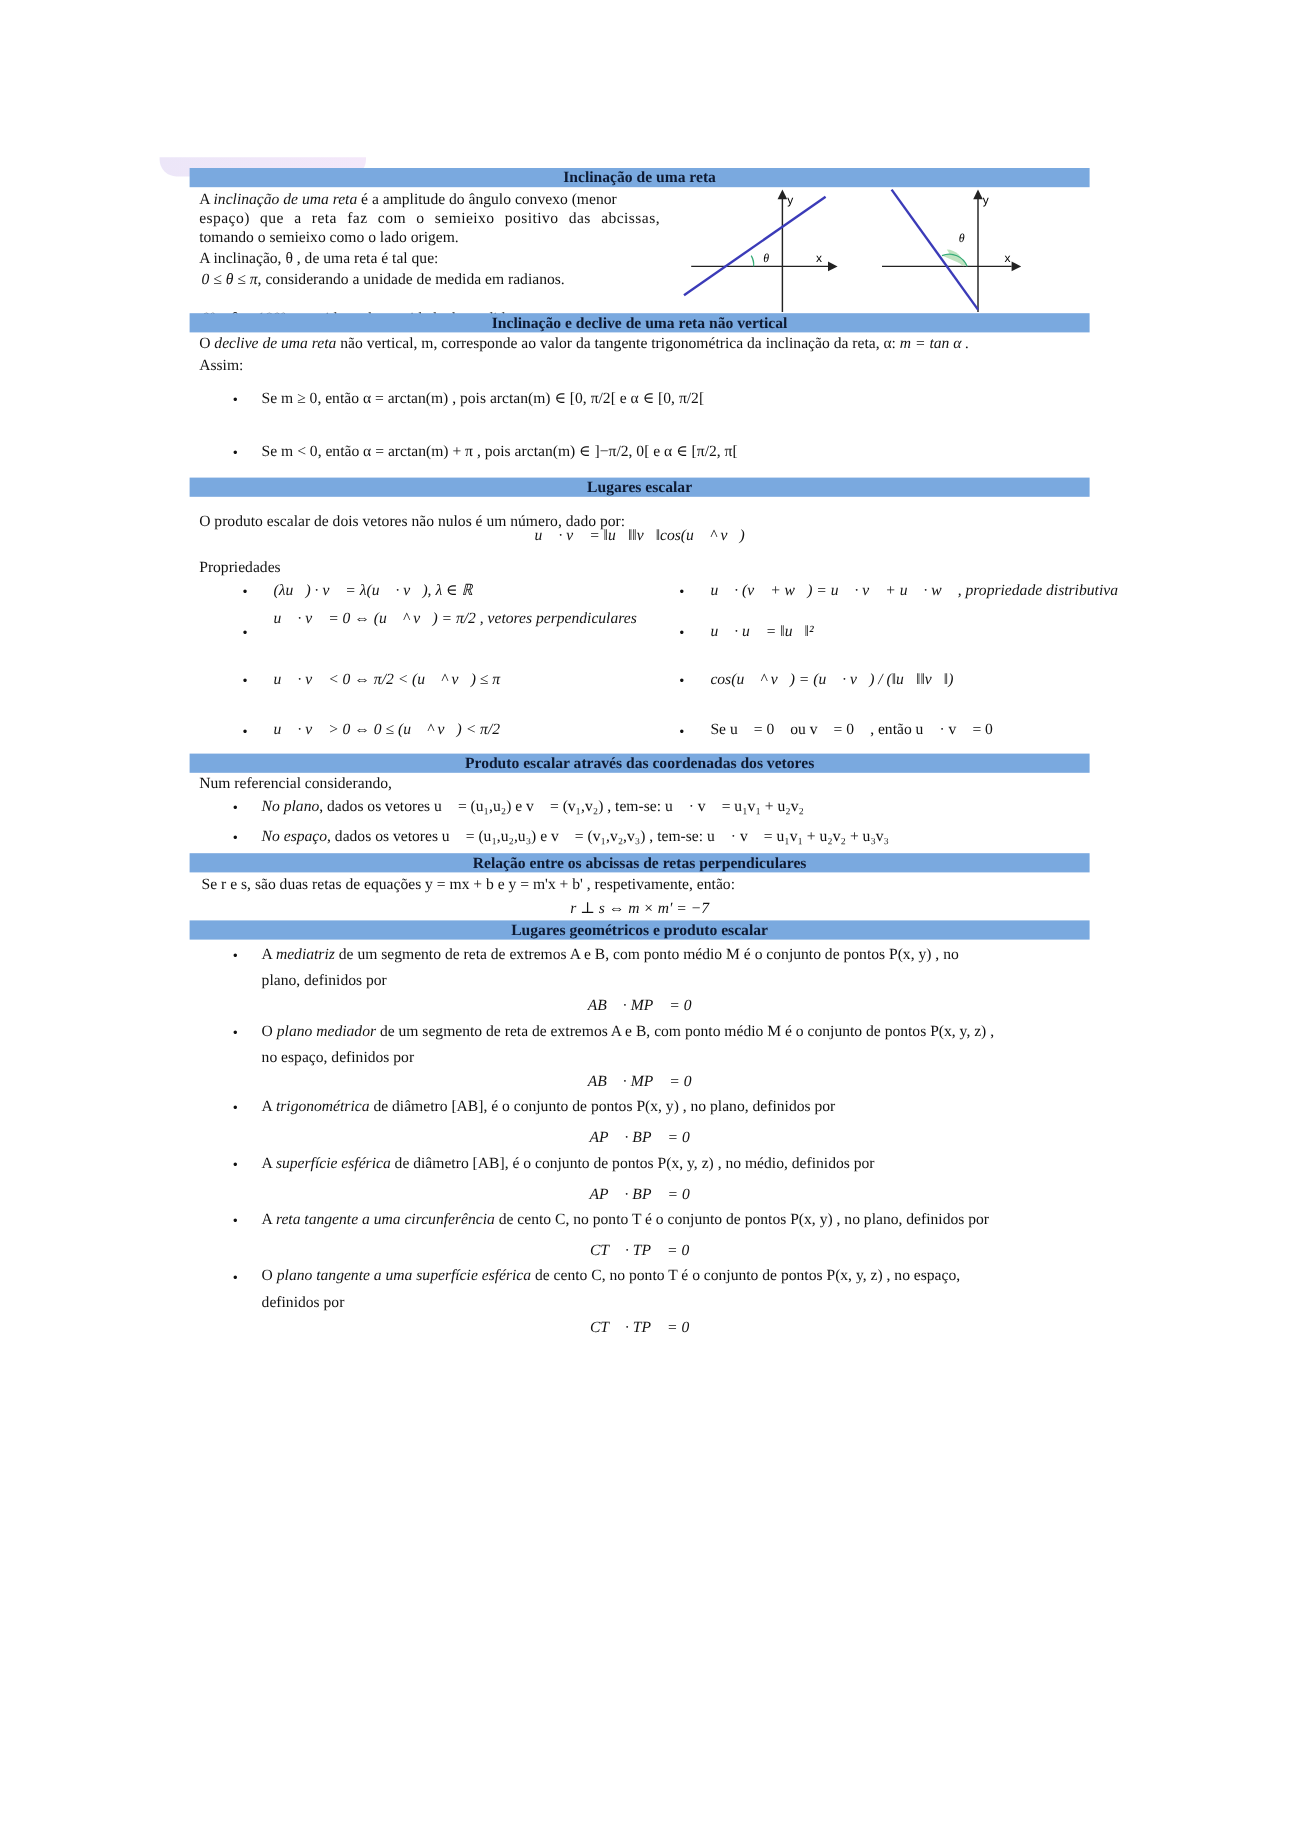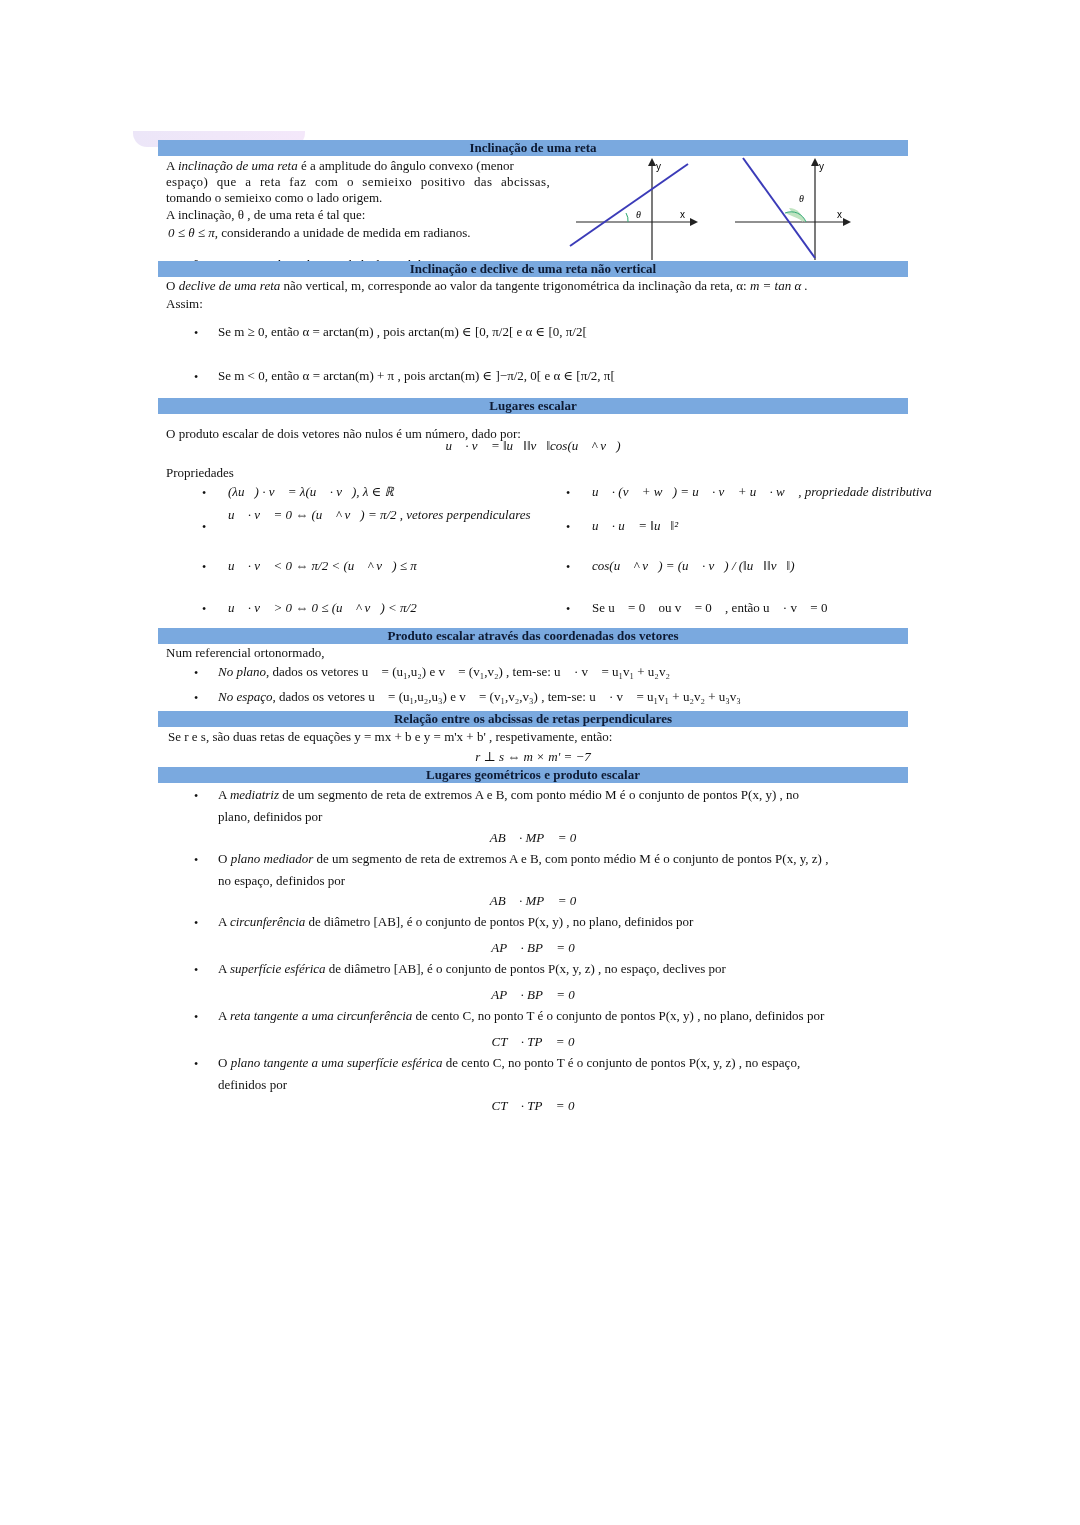--- a/index.html
+++ b/index.html
@@ -82,21 +82,21 @@
   <span class="bullet" style="left:408px;top:346px">•</span>
   <div class="txt math" style="left:434px;top:344px">u⃗ · (v⃗ + w⃗) = u⃗ · v⃗ + u⃗ · w⃗ , propriedade distributiva</div>
   <span class="bullet" style="left:408px;top:380px">•</span>
   <div class="txt math" style="left:434px;top:378px">u⃗ · u⃗ = ‖u⃗‖²</div>
   <span class="bullet" style="left:408px;top:420px">•</span>
   <div class="txt math" style="left:434px;top:418px">cos(u⃗ ^ v⃗) = (u⃗ · v⃗) / (‖u⃗‖‖v⃗‖)</div>
   <span class="bullet" style="left:408px;top:462px">•</span>
   <div class="txt" style="left:434px;top:460px">Se u⃗ = 0⃗  ou  v⃗ = 0⃗ , então u⃗ · v⃗ = 0</div>
 
   <div class="bar" style="top:488px">Produto escalar através das coordenadas dos vetores</div>
-  <div class="txt" style="left:8px;top:505px">Num referencial ortonormado,</div>
+  <div class="txt" style="left:8px;top:505px">Num referencial considerando,</div>
   <span class="bullet" style="left:36px;top:526px">•</span>
   <div class="txt" style="left:60px;top:524px"><i>No plano</i><span>, dados os vetores u⃗ = (u₁,u₂)  e  v⃗ = (v₁,v₂) , tem-se:  u⃗ · v⃗ = u₁v₁ + u₂v₂</span></div>
   <span class="bullet" style="left:36px;top:551px">•</span>
   <div class="txt" style="left:60px;top:549px"><i>No espaço</i><span>, dados os vetores u⃗ = (u₁,u₂,u₃)  e  v⃗ = (v₁,v₂,v₃) , tem-se:  u⃗ · v⃗ = u₁v₁ + u₂v₂ + u₃v₃</span></div>
 
   <div class="bar" style="top:571px">Relação entre os abcissas de retas perpendiculares</div>
   <div class="txt" style="left:10px;top:589px">Se r e s, são duas retas de equações  y = mx + b  e  y = m'x + b' , respetivamente, então:</div>
   <div class="center math" style="top:609px">r ⊥ s ⇔ m × m' = −7</div>
 
   <div class="bar" style="top:627px">Lugares geométricos e produto escalar</div>
@@ -105,25 +105,25 @@
   <div class="txt" style="left:60px;top:647px"><span>A </span><i>mediatriz</i><span> de um segmento de reta de extremos A e B, com ponto médio M é o conjunto de pontos  P(x, y) , no</span></div>
   <div class="txt" style="left:60px;top:669px">plano, definidos por</div>
   <div class="center math" style="top:690px">AB⃗ · MP⃗ = 0</div>
 
   <span class="bullet" style="left:36px;top:713px">•</span>
   <div class="txt" style="left:60px;top:711px"><span>O </span><i>plano mediador</i><span> de um segmento de reta de extremos A e B, com ponto médio M é o conjunto de pontos  P(x, y, z) ,</span></div>
   <div class="txt" style="left:60px;top:733px">no espaço, definidos por</div>
   <div class="center math" style="top:753px">AB⃗ · MP⃗ = 0</div>
 
   <span class="bullet" style="left:36px;top:776px">•</span>
-  <div class="txt" style="left:60px;top:774px"><span>A </span><i>circunferência</i><span> de diâmetro [AB], é o conjunto de pontos  P(x, y) , no plano, definidos por</span></div>
+  <div class="txt" style="left:60px;top:774px"><span>A </span><i>trigonométrica</i><span> de diâmetro [AB], é o conjunto de pontos  P(x, y) , no plano, definidos por</span></div>
   <div class="center math" style="top:800px">AP⃗ · BP⃗ = 0</div>
 
   <span class="bullet" style="left:36px;top:823px">•</span>
-  <div class="txt" style="left:60px;top:821px"><span>A </span><i>superfície esférica</i><span> de diâmetro [AB], é o conjunto de pontos  P(x, y, z) , no espaço, declives por</span></div>
+  <div class="txt" style="left:60px;top:821px"><span>A </span><i>superfície esférica</i><span> de diâmetro [AB], é o conjunto de pontos  P(x, y, z) , no médio, definidos por</span></div>
   <div class="center math" style="top:847px">AP⃗ · BP⃗ = 0</div>
 
   <span class="bullet" style="left:36px;top:870px">•</span>
   <div class="txt" style="left:60px;top:868px"><span>A </span><i>reta tangente a uma circunferência</i><span> de cento C, no ponto T é o conjunto de pontos  P(x, y) , no plano, definidos por</span></div>
   <div class="center math" style="top:894px">CT⃗ · TP⃗ = 0</div>
 
   <span class="bullet" style="left:36px;top:917px">•</span>
   <div class="txt" style="left:60px;top:915px"><span>O </span><i>plano tangente a uma superfície esférica</i><span> de cento C, no ponto T é o conjunto de pontos  P(x, y, z) , no espaço,</span></div>
   <div class="txt" style="left:60px;top:937px">definidos por</div>
   <div class="center math" style="top:958px">CT⃗ · TP⃗ = 0</div>

